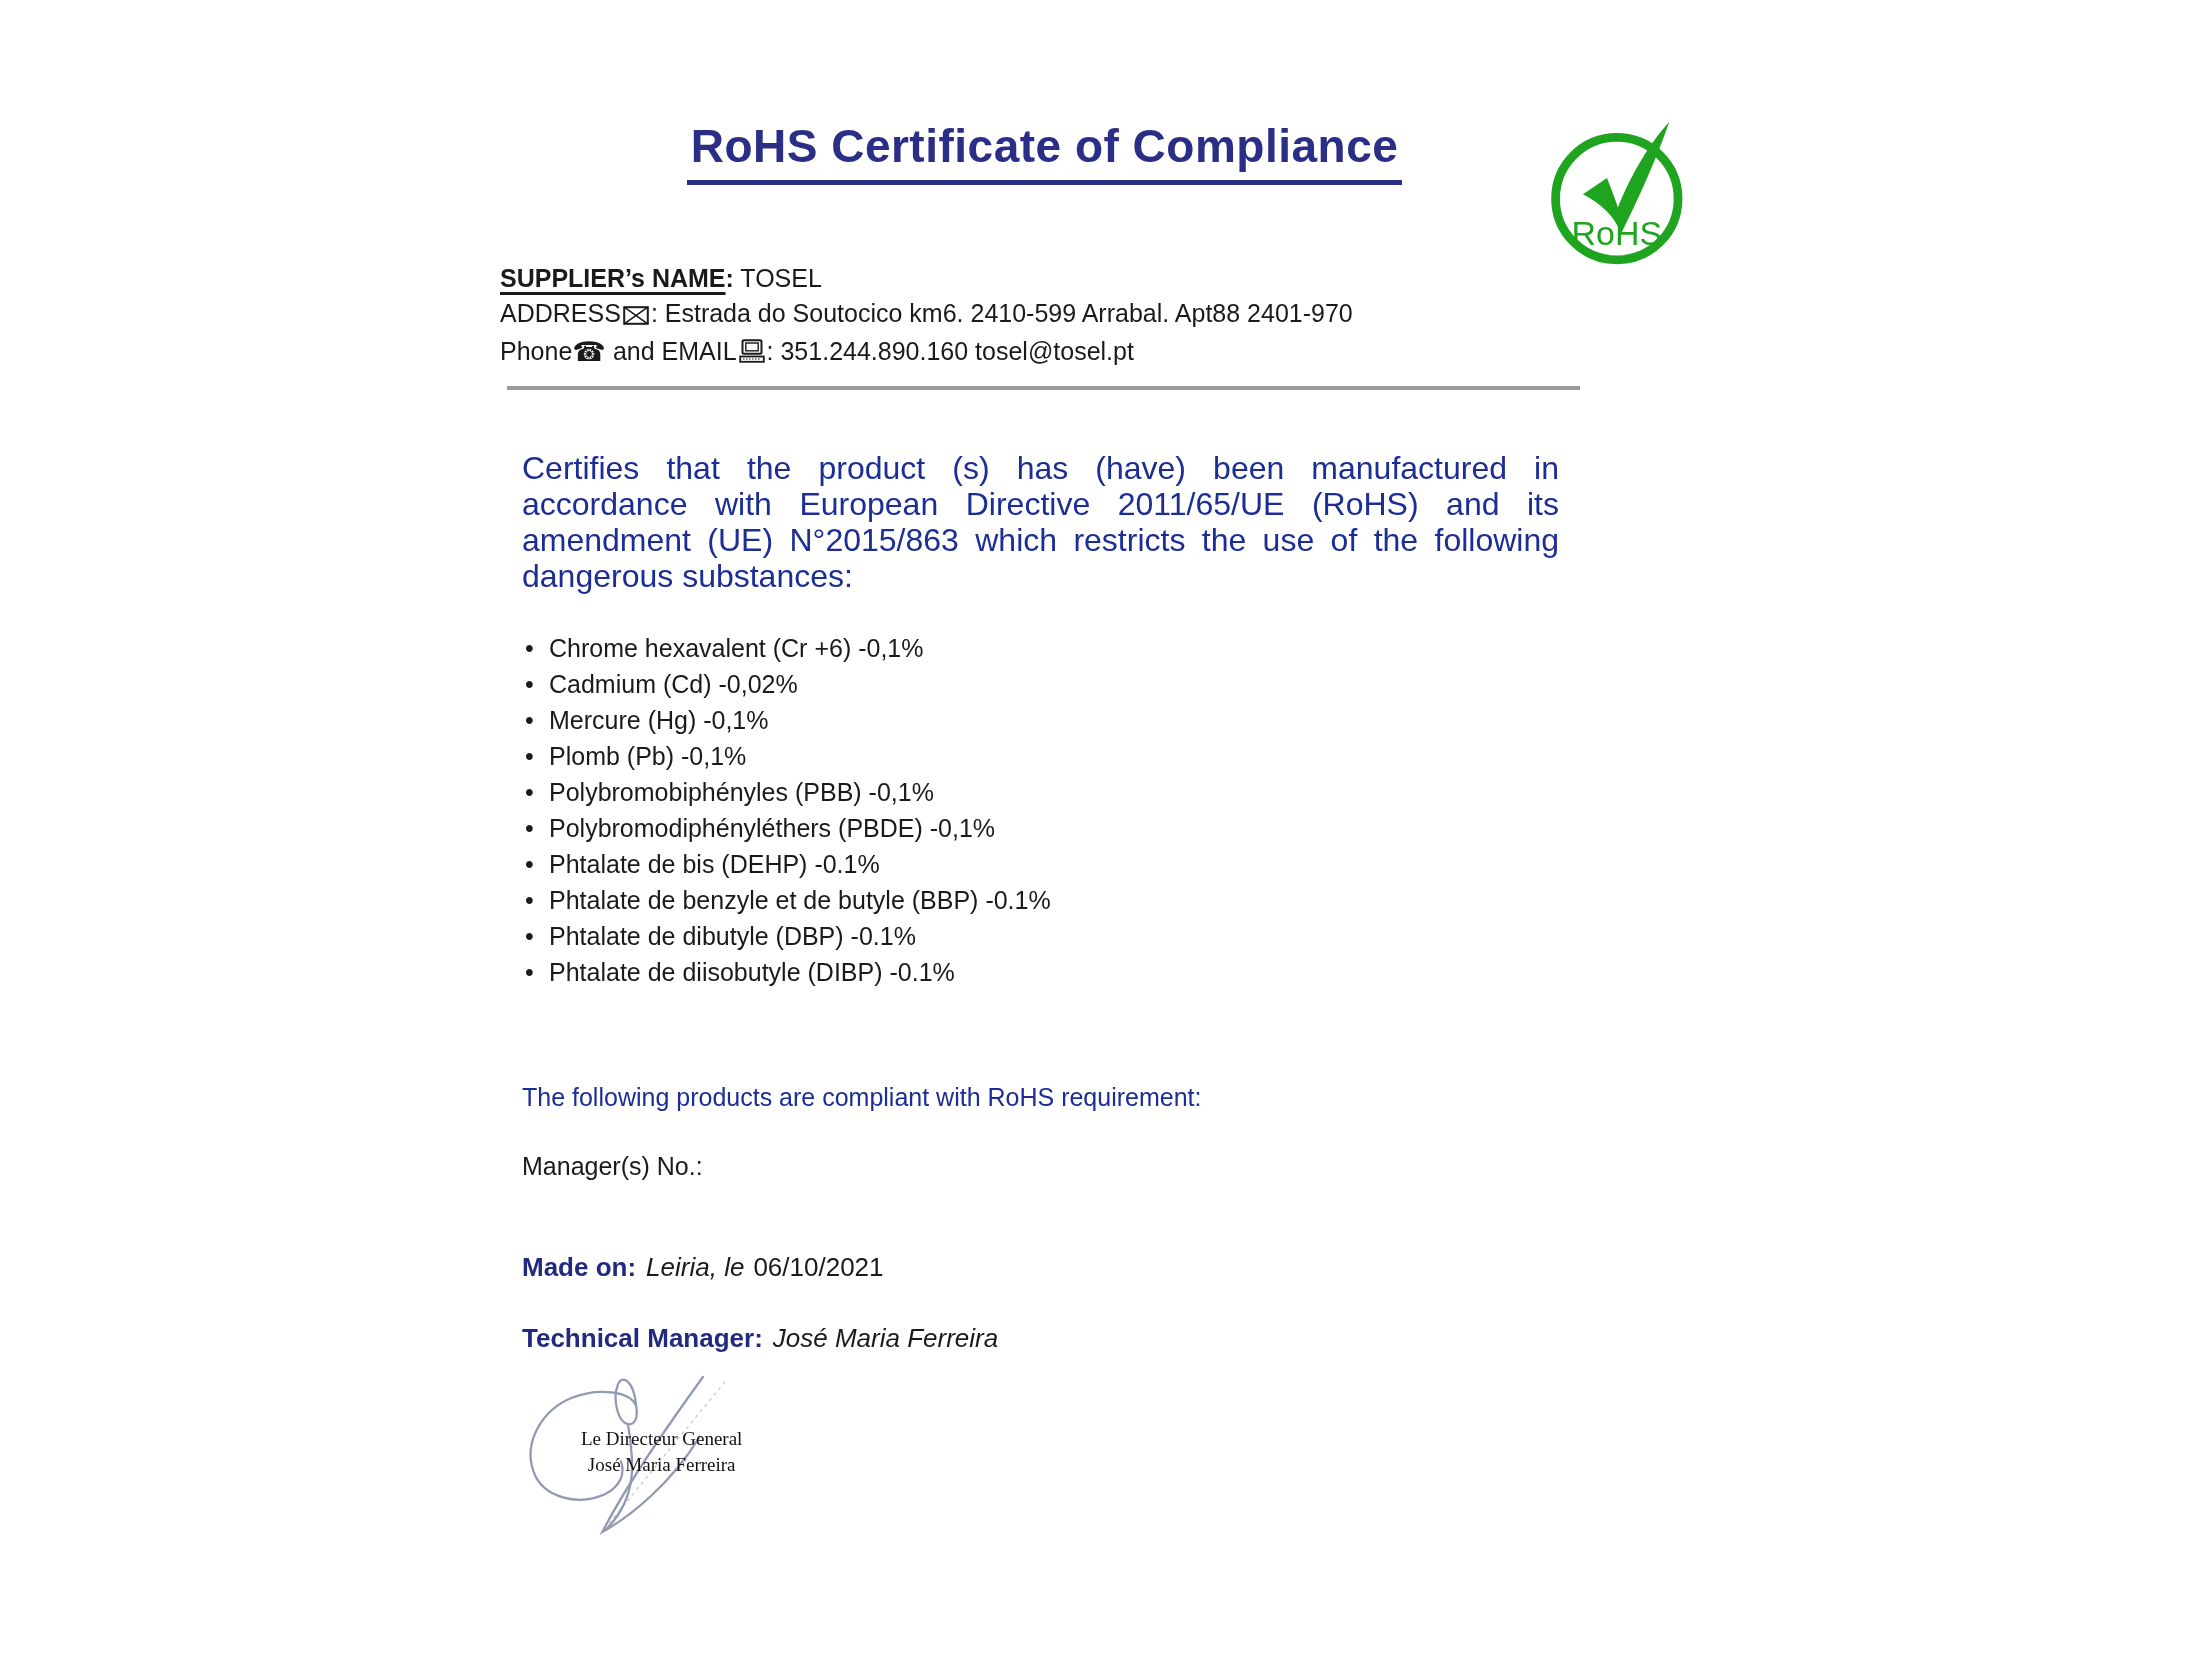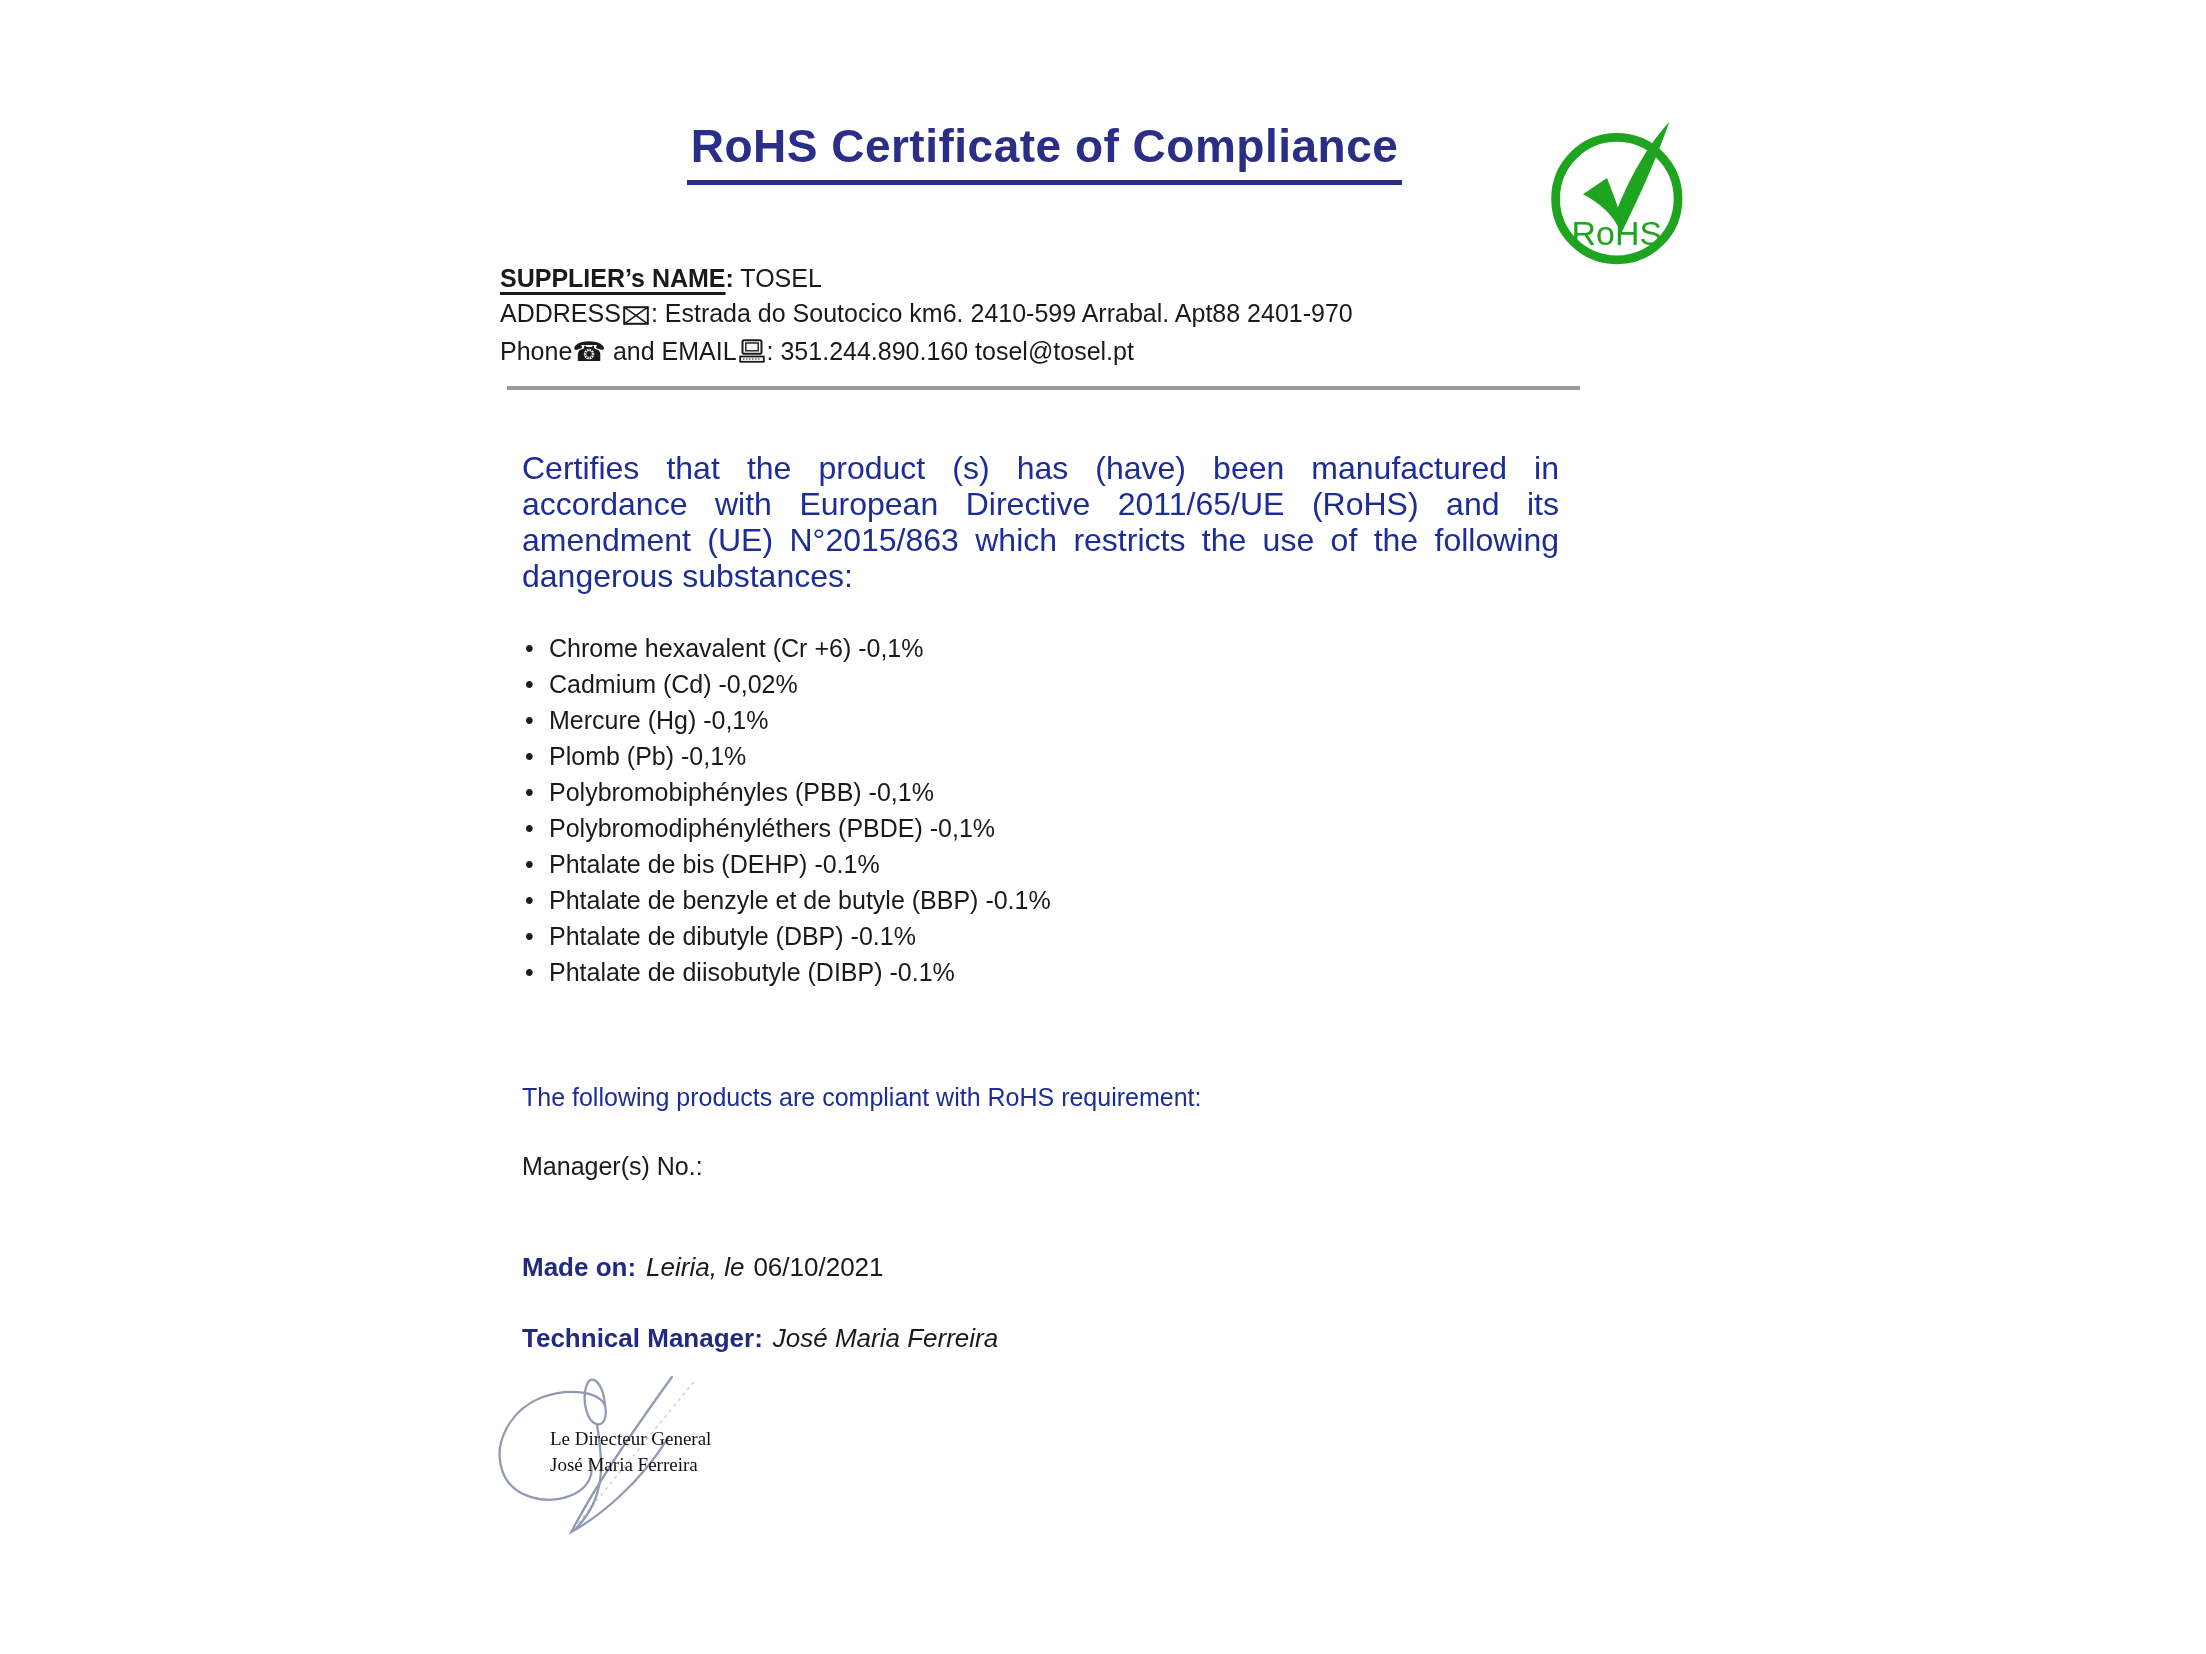--- a/index.html
+++ b/index.html
@@ -61,21 +61,21 @@
   .articles  { left: 522px; top: 1152px; font-size: 25px; }
 
   .made-on { left: 522px; top: 1252px; font-size: 26px; }
   .made-on .lbl, .tech .lbl { font-weight: bold; color: var(--c-navy, #222a7f); margin-right: 10px; }
   .italic { font-style: italic; }
   .made-on .place { margin-right: 9px; }
 
   .tech { left: 522px; top: 1323px; font-size: 26px; }
 
   
-  .sig { left: 484px; top: 1369px; width: 308px; height: 209px; }
+  .sig { left: 515px; top: 1369px; width: 308px; height: 209px; text-align: center; }
   .sig svg { position: absolute; left: 0; top: 0; }
   .sig-text {
     position: absolute; left: 66px; top: 57px;
     font-family: "Liberation Serif", "DejaVu Serif", serif;
     font-size: 19px; line-height: 26px; color: #111111;
   }
 </style>
 </head>
 <body>
 

